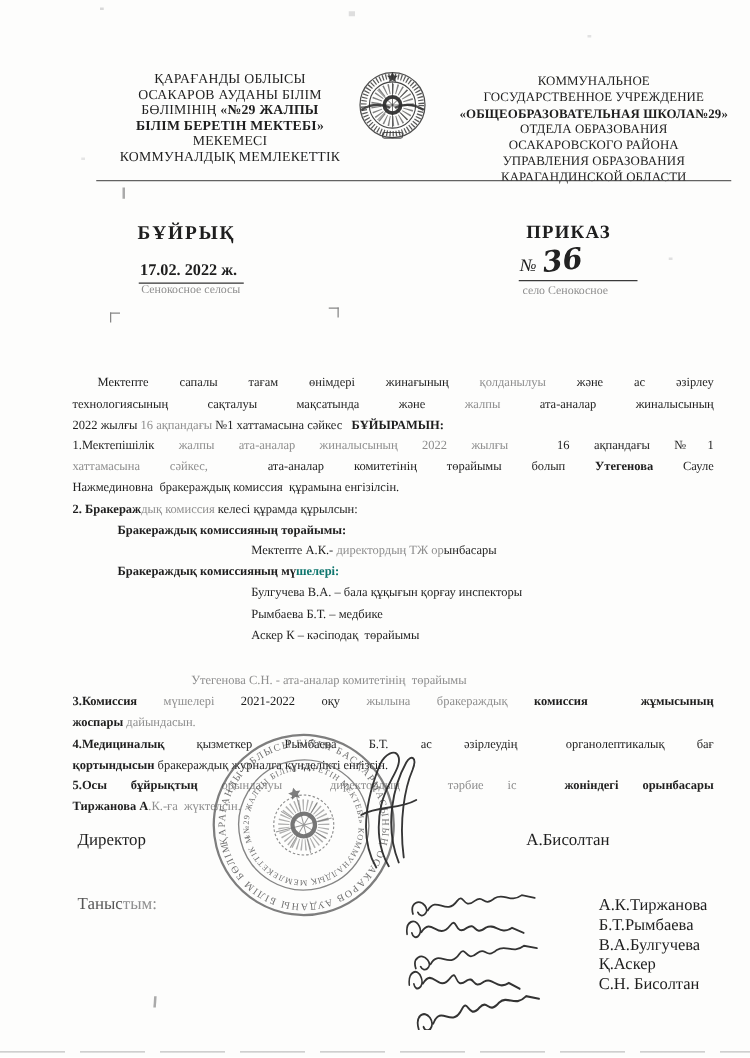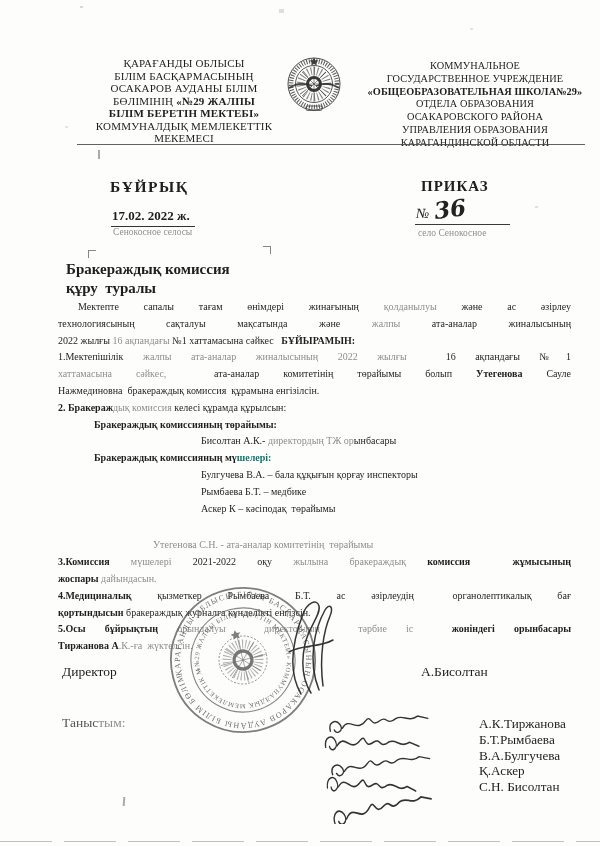--- a/index.html
+++ b/index.html
@@ -61,26 +61,25 @@
 </style>
 </head>
 <body>
 
 <div class="page">
 
   <div class="specks"></div>
 
   <div class="hdr-left lines">
       <div class="ln"><span class="">ҚАРАҒАНДЫ ОБЛЫСЫ</span></div>
-      <div class="ln"><span class="">БІЛІМ БАСҚАРМАСЫНЫҢ</span></div>
       <div class="ln"><span class="">ОСАКАРОВ АУДАНЫ БІЛІМ</span></div>
       <div class="ln"><span class="">БӨЛІМІНІҢ  </span><span class="b">«№29 ЖАЛПЫ</span></div>
       <div class="ln"><span class="b">БІЛІМ БЕРЕТІН МЕКТЕБІ»</span></div>
+      <div class="ln"><span class="">МЕКЕМЕСІ</span></div>
       <div class="ln"><span class="">КОММУНАЛДЫҚ МЕМЛЕКЕТТІК</span></div>
-      <div class="ln"><span class="">МЕКЕМЕСІ</span></div>
     </div>
 
   <svg class="emblem" width="56" height="58" viewBox="0 0 56 58">
     <g fill="none" stroke="#2f2f2f">
       <circle cx="28" cy="28" r="26" stroke-width="1" opacity=".85"></circle>
       <circle cx="28" cy="28" r="23" stroke-width="4.5" stroke-dasharray="1 1.5" opacity=".8"></circle>
       <circle cx="28" cy="28" r="18.5" stroke-width=".9" opacity=".9"></circle>
       <circle cx="28" cy="28" r="13" stroke-width="8" stroke-dasharray="1 2.2" opacity=".6"></circle>
       <circle cx="28" cy="28" r="6.5" stroke-width="3" opacity=".95"></circle>
       <path d="M28,10 L28,46 M10,28 L46,28 M16,16 L40,40 M40,16 L16,40" stroke-width=".8" opacity=".7"></path>
@@ -109,35 +108,31 @@
   <div class="date">17.02. 2022 ж.</div>
   <div class="date-place">Сенокосное селосы</div>
 
   <div class="num-label">№</div>
   <div class="num-value">36</div>
   <div class="num-line"></div>
   <div class="num-place">село Сенокосное</div>
 
   <div class="br-open"></div>
   <div class="br-close"></div>
-  <div class="subject lines">
-      <div class="ln"><span class="b">Бракераждық комиссия</span></div>
-      <div class="ln"><span class="b">құру  </span><span class="b">туралы</span></div>
-    </div>
 
   <div class="bodytxt lines">
       <div class="ln j ind"><span class="">Мектепте сапалы тағам өнімдері жинағының </span><span class="f">қолданылуы</span><span class=""> және ас әзірлеу</span></div>
       <div class="ln j"><span class="">технологиясының сақталуы мақсатында және </span><span class="f">жалпы</span><span class=""> ата-аналар жиналысының</span></div>
       <div class="ln"><span class="">2022 жылғы </span><span class="f">16 ақпандағы</span><span class=""> №1 хаттамасына сәйкес   </span><span class="b">БҰЙЫРАМЫН:</span></div>
       <div class="ln j"><span class="">1.Мектепішілік </span><span class="f">жалпы ата-аналар жиналысының 2022 жылғы</span><span class="">  16 ақпандағы №1</span></div>
       <div class="ln j"><span class="f">хаттамасына сәйкес,</span><span class="">  ата-аналар комитетінің төрайымы болып </span><span class="b">Утегенова </span><span class="">Сауле</span></div>
       <div class="ln"><span class="">Нажмединовна  бракераждық комиссия  құрамына енгізілсін.</span></div>
       <div class="ln"><span class="b">2. Бракераж</span><span class="f">дық комиссия</span><span class=""> келесі құрамда құрылсын:</span></div>
       <div class="ln sub"><span class="b">Бракераждық комиссияның төрайымы:</span></div>
-      <div class="ln nm"><span class="">Бисолтан А.К.- </span><span class="f">директордың ТЖ ор</span><span class="">ынбасары</span></div>
+      <div class="ln nm"><span class="">Мектепте А.К.- </span><span class="f">директордың ТЖ ор</span><span class="">ынбасары</span></div>
       <div class="ln sub"><span class="b">Бракераждық комиссияның мү</span><span class="b f">шелері:</span></div>
       <div class="ln nm"><span class="">Булгучева В.А. – бала құқығын қорғау инспекторы</span></div>
       <div class="ln nm"><span class="">Рымбаева Б.Т. – медбике</span></div>
       <div class="ln nm"><span class="">Аскер К – кәсіподақ  төрайымы</span></div>
       <div class="ln nm2"><span class="f">Утегенова С.Н. - ата-аналар комитетінің  төрайымы</span></div>
       <div class="ln j"><span class="b">3.Комиссия </span><span class="f">мүшелері </span><span class="">2021-2022 оқу </span><span class="f">жылына бракераждық </span><span class="b">комиссия  жұмысының</span></div>
       <div class="ln"><span class="b">жоспары </span><span class="f">дайындасын.</span></div>
       <div class="ln j"><span class="b">4.Медициналық</span><span class="">  қызметкер  Рымбаева  Б.Т.  ас  әзірлеудің</span><span class="">   органолептикалық  бағ</span></div>
       <div class="ln"><span class="b">қортындысын</span><span class=""> бракераждық журналга күнделікті енгізсін.</span></div>
       <div class="ln j"><span class="b">5.Осы бұйрықтың </span><span class="f">орындалуы  директордың  тәрбие іс</span><span class="b">  жоніндегі орынбасары</span></div>

